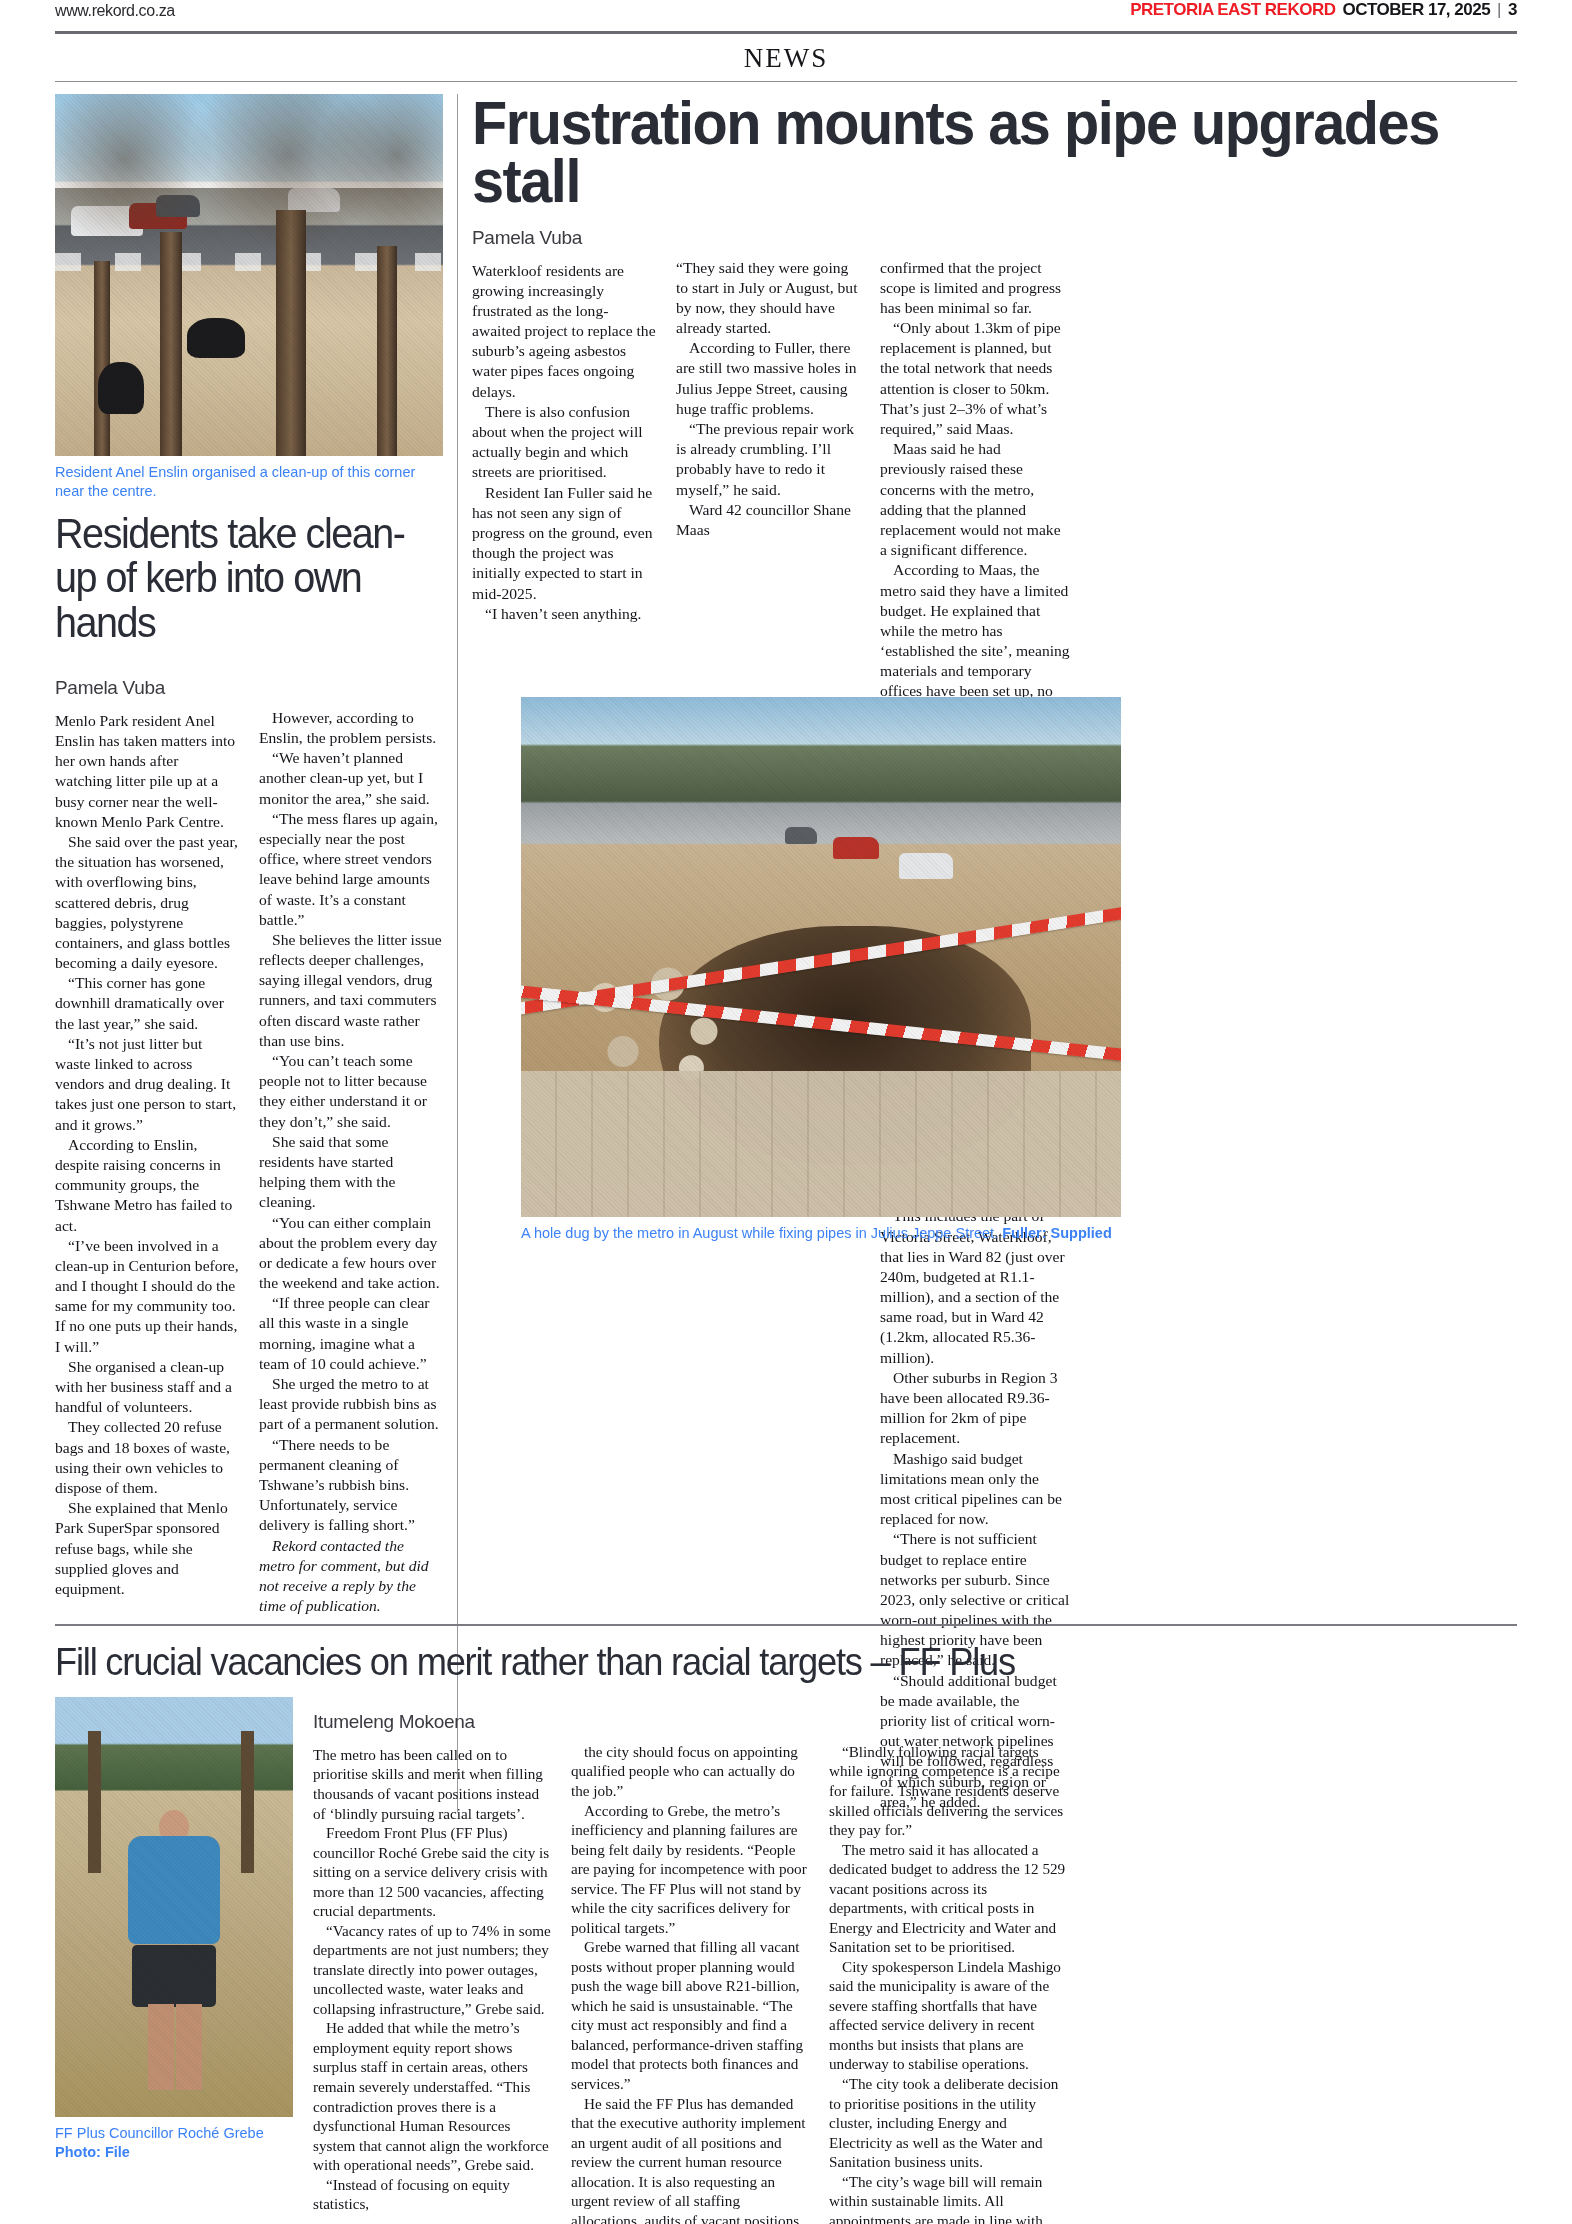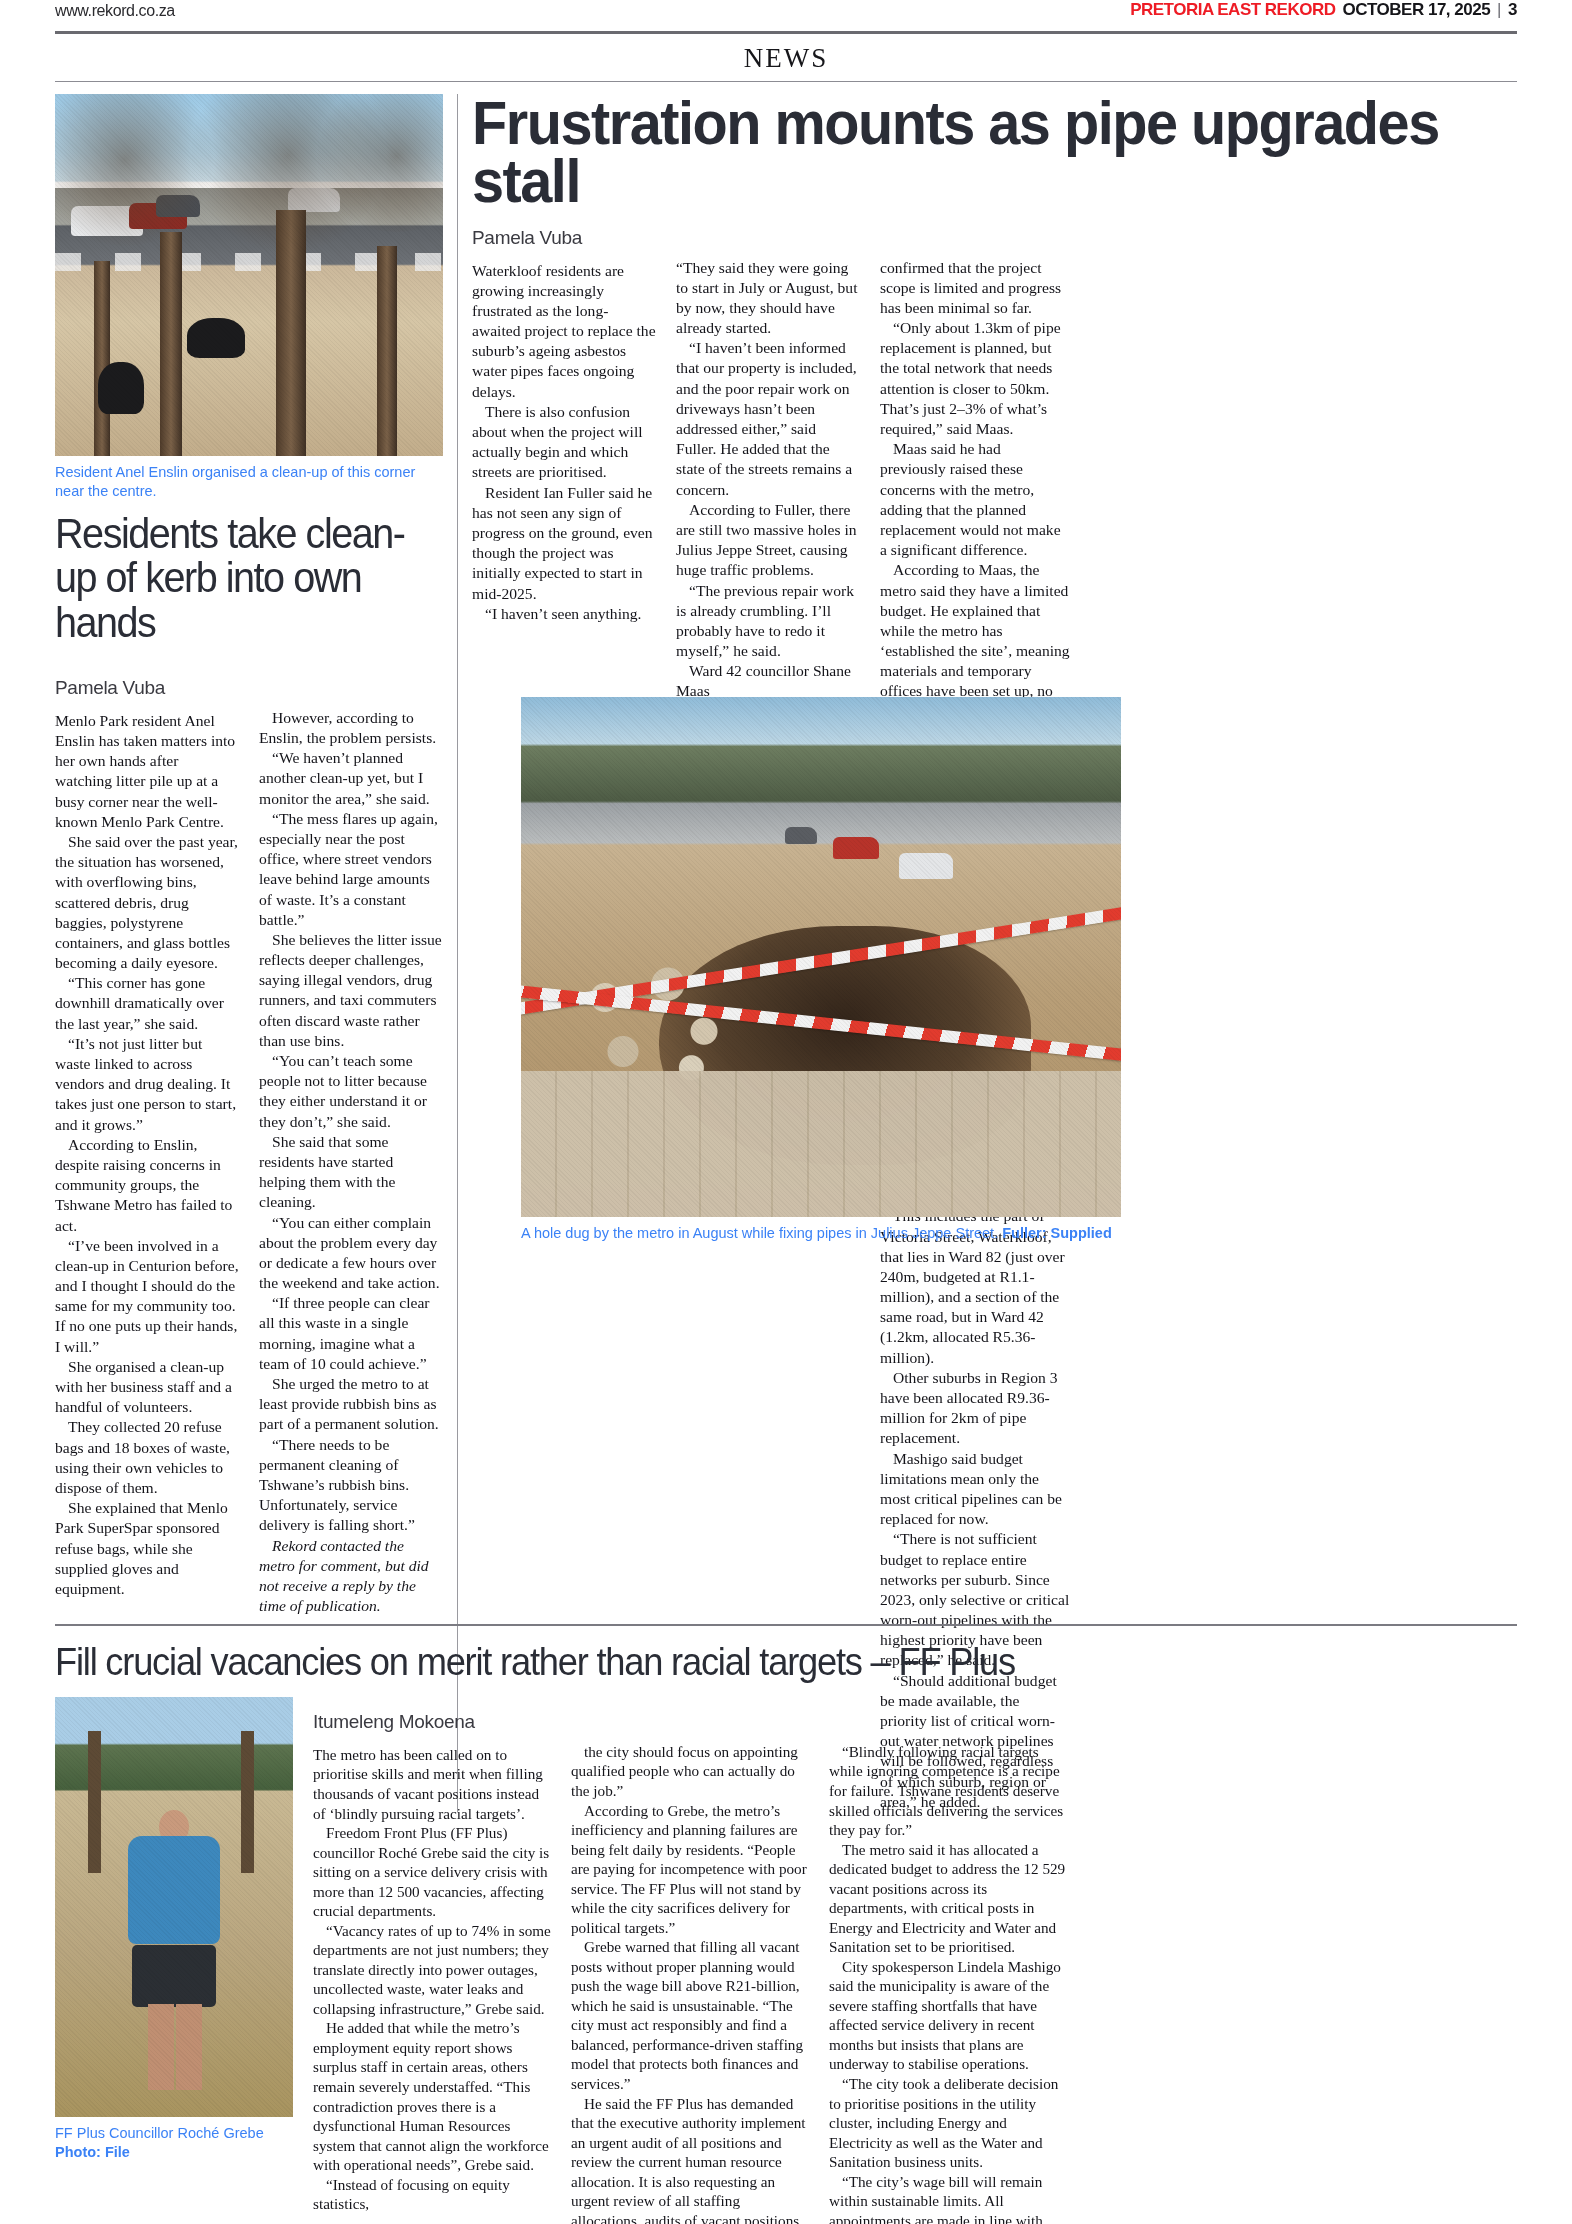--- a/index.html
+++ b/index.html
@@ -297,21 +297,20 @@
             <p class="first">Waterkloof residents are growing increasingly frustrated as the long-awaited project to replace the suburb’s ageing asbestos water pipes faces ongoing delays.</p>
             <p>There is also confusion about when the project will actually begin and which streets are prioritised.</p>
             <p>Resident Ian Fuller said he has not seen any sign of progress on the ground, even though the project was initially expected to start in mid-2025.</p>
             <p>“I haven’t seen anything.</p>
           </div>
         </div>
         <div class="mc">
           <div style="height:45px;"></div>
           <div class="body-text">
             <p class="first">“They said they were going to start in July or August, but by now, they should have already started.</p>
-            <p>“I haven’t been informed that our property is included, and the poor repair work on driveways hasn’t been addressed either,” said Fuller. He added that the state of the streets remains a concern.</p>
             <p>According to Fuller, there are still two massive holes in Julius Jeppe Street, causing huge traffic problems.</p>
             <p>“The previous repair work is already crumbling. I’ll probably have to redo it myself,” he said.</p>
             <p>Ward 42 councillor Shane Maas</p>
           </div>
         </div>
         <div class="mc wide">
           <div style="height:45px;"></div>
           <div class="body-text">
             <p class="first">confirmed that the project scope is limited and progress has been minimal so far.</p>
             <p>“Only about 1.3km of pipe replacement is planned, but the total network that needs attention is closer to 50km. That’s just 2–3% of what’s required,” said Maas.</p>

